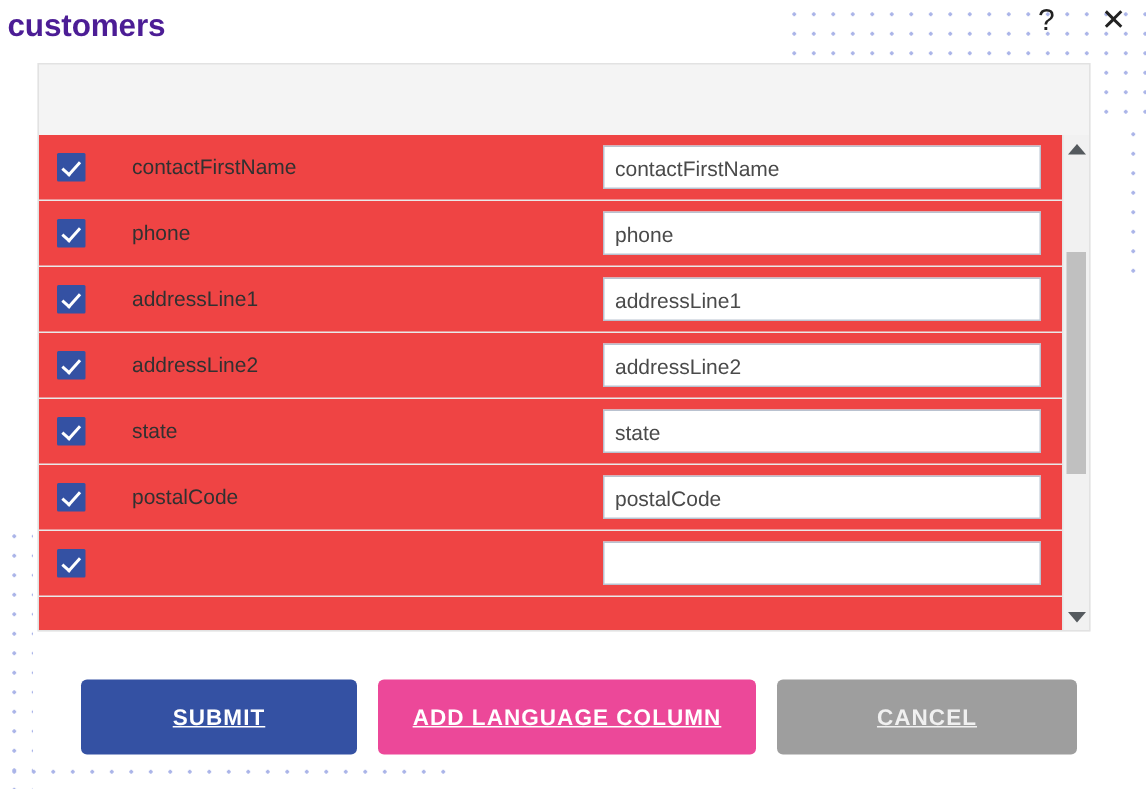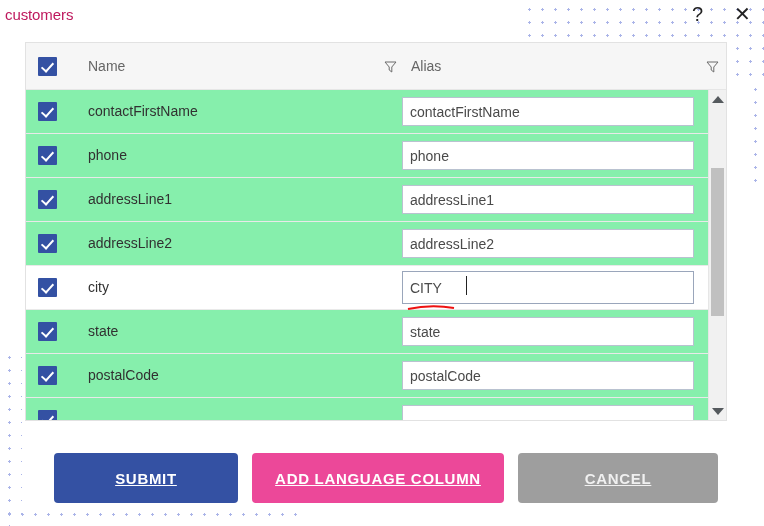--- a/index.html
+++ b/index.html
@@ -53,23 +53,23 @@
   #titlebar {
     position: absolute;
     left: 0; top: 0;
     width: 764px;
     height: 33px;
   }
   #dialog-title {
     position: absolute;
     left: 5px;
     top: 6px;
-    font-size: 15px;
-    font-weight: normal;
-    color: #be185d;
+    font-size: 21px;
+    font-weight: bold;
+    color: #4c1d95;
     letter-spacing: -0.1px;
   }
   .titlebar-icon {
     position: absolute;
     top: 4px;
     font-size: 19px;
     color: #222222;
     line-height: 20px;
     cursor: pointer;
     user-select: none;
@@ -140,21 +140,21 @@
   #filter-alias { left: 680px; }
 
   
   #rows-viewport {
     position: absolute;
     left: 0;
     top: 47px;
     width: 683px;
     height: 331px;
     overflow: hidden;
-    background: #86efac;
+    background: #ef4444;
   }
   .row {
     position: relative;
     height: 44px;
     border-bottom: 1px solid #e9e9e9;
     box-sizing: border-box;
   }
   .row-checkbox { left: 12px; top: 12px; }
   .row-name {
     position: absolute;
@@ -279,35 +279,20 @@
 <div class="dots" id="dots-bottom-strip"></div>
 
 <div id="titlebar">
   <div id="dialog-title">customers</div>
   <div id="help-icon" class="titlebar-icon">?</div>
   <div id="close-icon" class="titlebar-icon">✕</div>
 </div>
 
 <div id="table-panel">
 
-  <div id="table-header">
-    <div class="cb" id="hdr-checkbox"></div>
-    <div class="hdr-label" id="hdr-name">Name</div>
-    <span class="filter-icon" id="filter-name">
-      <svg width="13" height="13" viewBox="0 0 13 13">
-          <polygon points="1,2 12,2 7.8,7 7.8,12 5.2,10 5.2,7" fill="none" stroke="#6b6b6b" stroke-width="1"></polygon>
-        </svg>
-    </span>
-    <div class="hdr-label" id="hdr-alias">Alias</div>
-    <span class="filter-icon" id="filter-alias">
-      <svg width="13" height="13" viewBox="0 0 13 13">
-          <polygon points="1,2 12,2 7.8,7 7.8,12 5.2,10 5.2,7" fill="none" stroke="#6b6b6b" stroke-width="1"></polygon>
-        </svg>
-    </span>
-  </div>
 
   <div id="rows-viewport">
 
     <div class="row">
       <div class="cb row-checkbox"></div>
       <div class="row-name">contactFirstName</div>
       <input class="alias-input" value="contactFirstName" style="">
     </div>
 
     <div class="row">
@@ -321,31 +306,20 @@
       <div class="row-name">addressLine1</div>
       <input class="alias-input" value="addressLine1" style="">
     </div>
 
     <div class="row">
       <div class="cb row-checkbox"></div>
       <div class="row-name">addressLine2</div>
       <input class="alias-input" value="addressLine2" style="">
     </div>
 
-    <div class="row focused">
-      <div class="cb row-checkbox"></div>
-      <div class="row-name">city</div>
-      <input class="alias-input" value="CITY" style="">
-      <span class="caret"></span>
-      <span class="spell-underline">
-        <svg width="48" height="5" viewBox="0 0 48 5">
-            <path d="M1,4 Q24,-1 47,3" stroke="#ee1111" stroke-width="2" fill="none"></path>
-          </svg>
-      </span>
-    </div>
 
     <div class="row">
       <div class="cb row-checkbox"></div>
       <div class="row-name">state</div>
       <input class="alias-input" value="state" style="">
     </div>
 
     <div class="row">
       <div class="cb row-checkbox"></div>
       <div class="row-name">postalCode</div>

